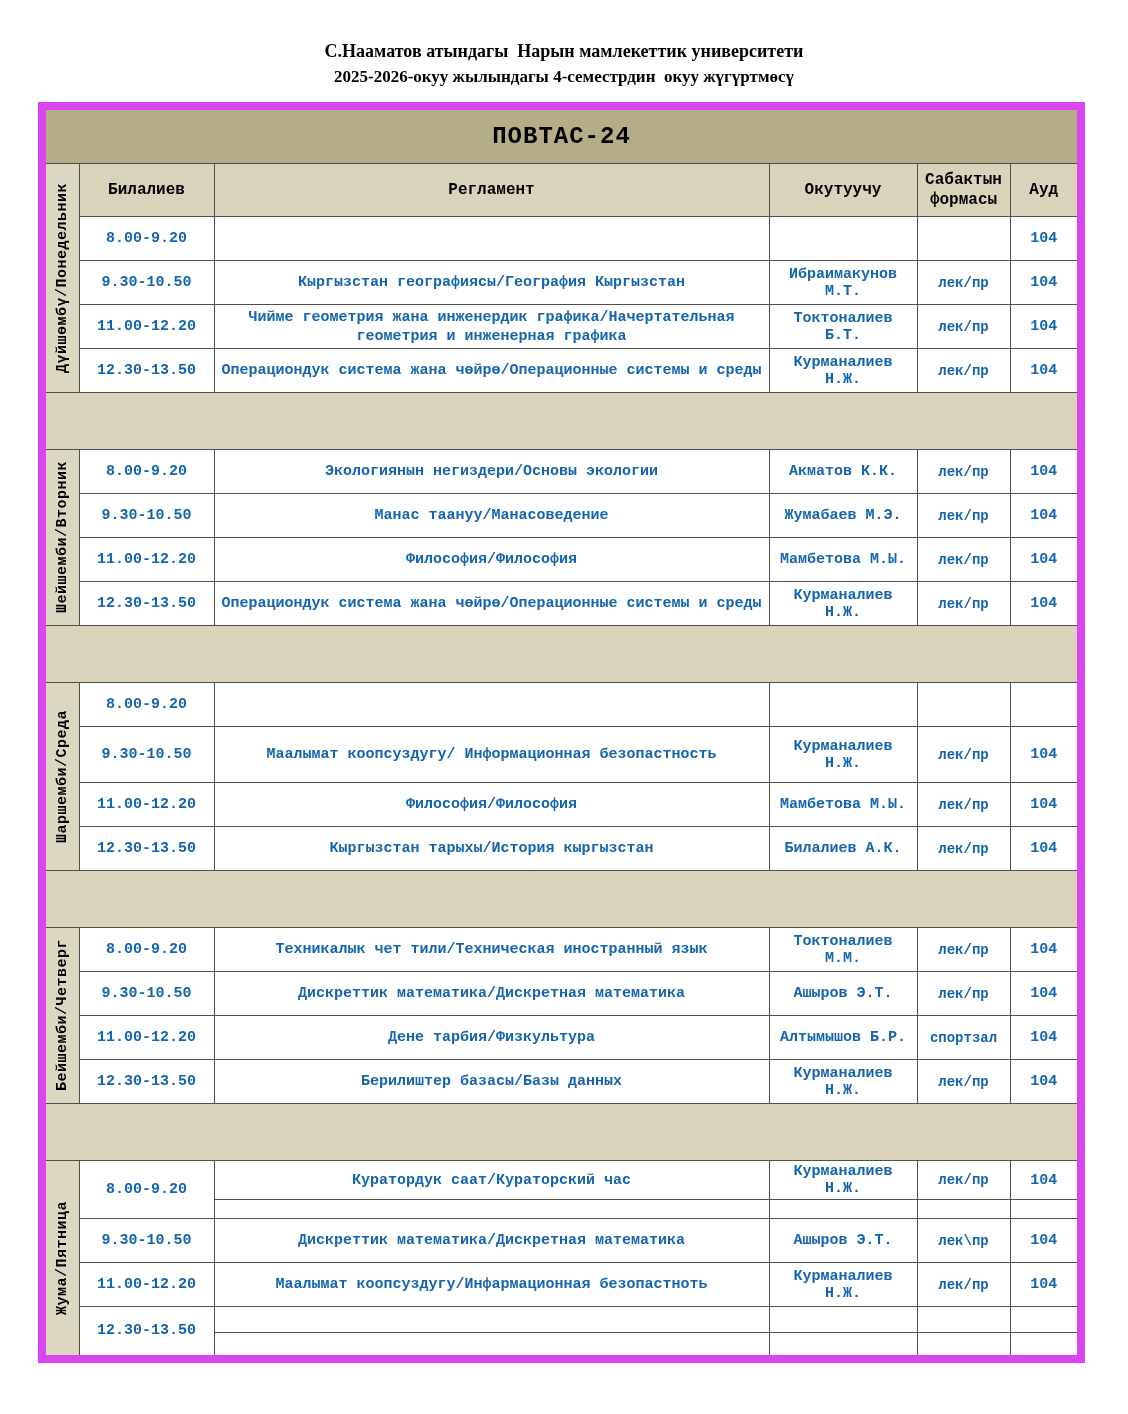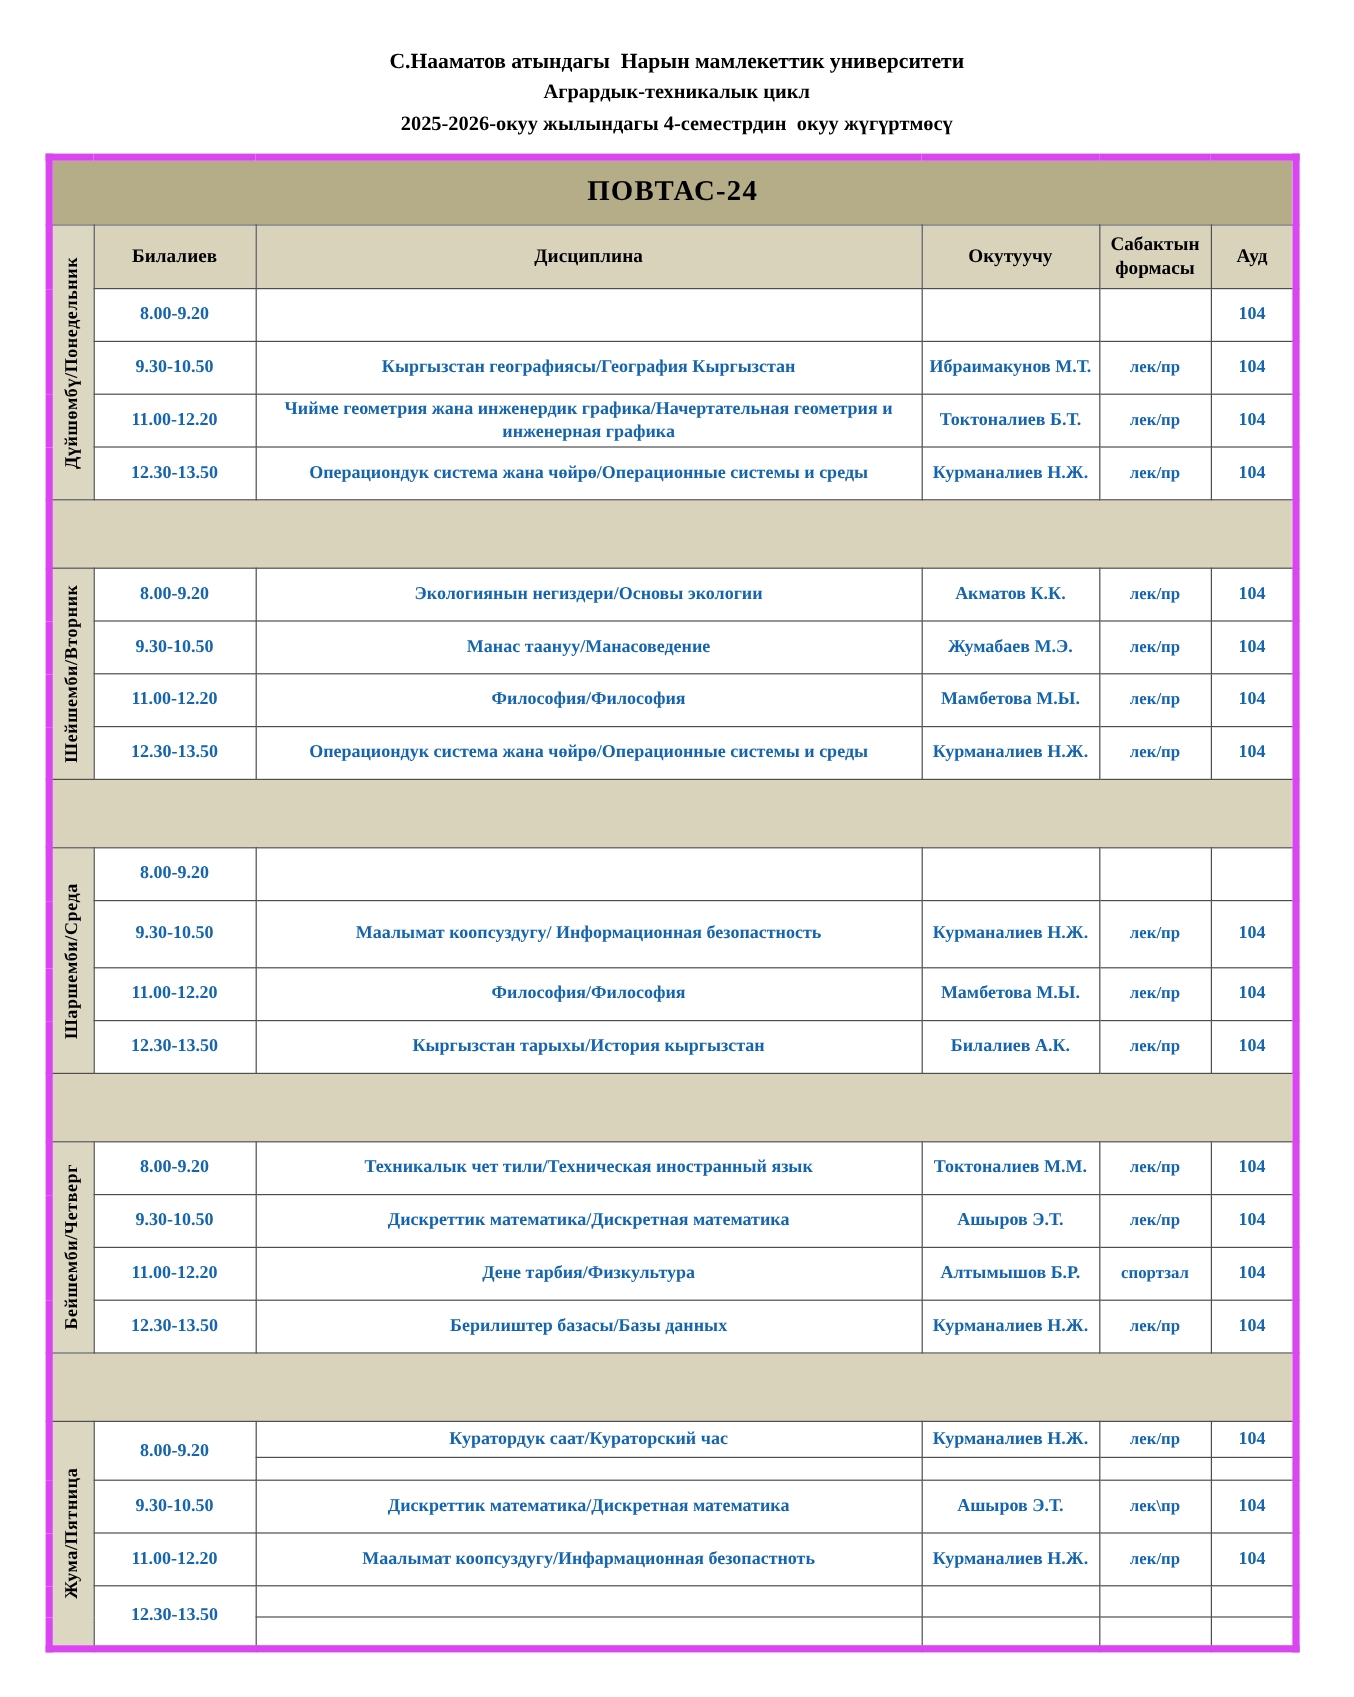--- a/index.html
+++ b/index.html
@@ -5,21 +5,21 @@
   html,body{margin:0;padding:0;background:#ffffff;}
   .page{
     width:1128px;height:1414px;background:#ffffff;position:relative;
     font-family:"Liberation Serif","DejaVu Serif",serif;font-weight:bold;color:#000;
     overflow:hidden;
   }
   .doc-header{padding-top:38px;text-align:center;}
   .doc-header .line{white-space:pre-wrap;font-size:17px;line-height:26px;}
   .doc-header .line.first{font-size:18px;}
   .tbl-wrap{margin:12px 38px 0 38px;}
-  table.schedule{border-collapse:collapse;width:1039px;table-layout:fixed;border:6px solid #d946ef;}
+  table.schedule{border-collapse:collapse;width:1039px;table-layout:fixed;border:8px solid #d946ef;font-family:Liberation Mono, monospace;}
   table.schedule td{border:1px solid #4e4e4e;padding:2px 4px;text-align:center;vertical-align:middle;overflow:hidden;}
   .title-cell{background:#b5ad88;font-size:24px;height:49px;letter-spacing:1px;border-bottom:2px solid #3d3d3d;}
   .col-header{background:#d9d3bc;font-size:16px;height:48px;line-height:20px;}
   .day-cell{background:#dcd7c1;padding:0;}
   .day-label{
     writing-mode:vertical-rl;transform:rotate(180deg);
     font-size:15px;letter-spacing:.5px;white-space:nowrap;margin:0 auto;
   }
   .spacer-cell{background:#d9d3bc;height:52px;}
   .blue{color:#1565ae;}
@@ -37,21 +37,20 @@
   td.thick-b{border-bottom:3px solid #888888;}
   td.vb{vertical-align:bottom;padding-bottom:2px;}
   td.vt{vertical-align:top;padding-top:5px;}
 </style>
 </head>
 <body>
 
 <div class="page">
   <div class="doc-header">
     <div class="line first">С.Нааматов атындагы  Нарын мамлекеттик университети</div>
-    <div class="line">Агрардык-техникалык цикл</div>
     <div class="line">2025-2026-окуу жылындагы 4-семестрдин  окуу жүгүртмөсү</div>
   </div>
 
   <div class="tbl-wrap">
     <table class="schedule">
       <colgroup>
         <col style="width:37px">
           <col style="width:135px">
           <col style="width:555px">
         <col style="width:148px">
@@ -60,21 +59,21 @@
       </colgroup>
       <tbody>
           <tr>
             <td class="title-cell" colspan="6">ПОВТАС-24</td>
           </tr>
           <tr>
             <td class="day-cell" rowspan="5">
               <div class="day-label">Дүйшөмбү/Понедельник</div>
             </td>
             <td class="col-header">Билалиев</td>
-            <td class="col-header">Дисциплина</td>
+            <td class="col-header">Регламент</td>
             <td class="col-header">Окутуучу</td>
             <td class="col-header">Сабактын формасы</td>
             <td class="col-header">Ауд</td>
           </tr>
           <tr class="std">
             <td class="time-cell blue thick-b">8.00-9.20</td>
             <td class="disc-cell blue thick-b"></td>
             <td class="teacher-cell blue thick-b"></td>
             <td class="form-cell blue thick-b"></td>
             <td class="aud-cell blue thick-b">104</td>

